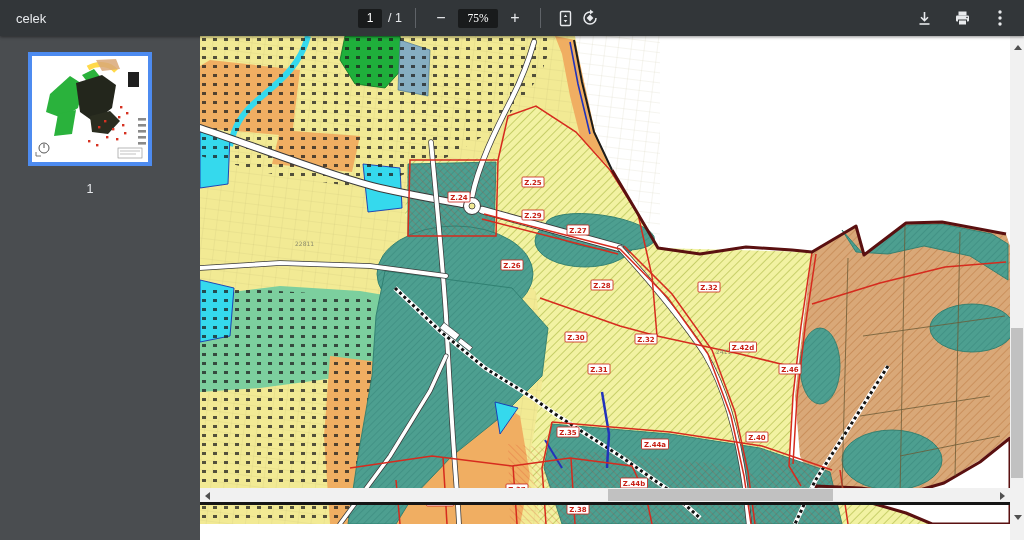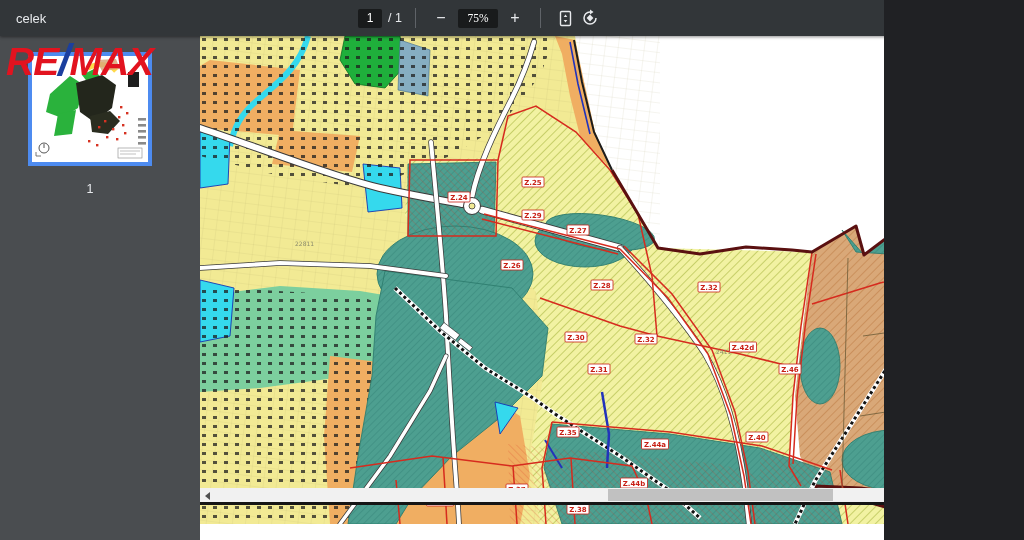--- a/index.html
+++ b/index.html
@@ -1,16 +1,16 @@
 <!DOCTYPE html>
 <html style="--toolbar_bg: #323639; --toolbar_text: #e8eaed; --chip_bg: #191b1c; --sidebar_bg: #4a4d50; --accent_blue_border: #4d8bf0; --logo_red: #e2131f; --logo_blue: #1b3f9e; --map_red: #d62b1e; --map_maroon: #5a1010; --ag_base: #f2f2a2; --ag_hatch: #a3b23a; --teal_base: #4d9f90; --teal_hatch: #37857a; --tan_base: #d9a878; --tan_hatch: #c08048; --town_yellow: #f2ea94; --mint: #7ccf9e; --orange: #f0ae62; --forest: #1faf3b; --water: #35d9ed; --navy: #2233bb; --scroll_track: #f1f1f1; --scroll_thumb: #c1c1c1; --scroll_arrow: #505050;"><head>
 <meta charset="utf-8">
 <style>
   html,body{margin:0;padding:0;background:#202124;font-family:"Liberation Sans",sans-serif;}
-  .app{position:relative;width:884px;height:540px;overflow:hidden;background:#fff;}
+  .app{position:relative;width:1024px;height:540px;overflow:hidden;background:#fff;}
 
   
   .toolbar{position:absolute;left:0;top:0;width:1024px;height:36px;background:var(--toolbar_bg);
            box-shadow:0 1px 3px rgba(0,0,0,.45);z-index:30;}
   .tb-left{position:absolute;left:16px;top:0;height:36px;display:flex;align-items:center;
            color:var(--toolbar_text);font-size:13px;}
   .tb-center{position:absolute;left:358px;top:0;height:36px;display:flex;align-items:center;color:var(--toolbar_text);}
   .tb-right{position:absolute;right:12px;top:0;height:36px;display:flex;align-items:center;gap:14px;}
   .page-box{width:24px;height:19px;background:var(--chip_bg);border:none;border-radius:2px;
             color:#fff;font-size:12px;text-align:center;font-family:"Liberation Sans",sans-serif;padding:0;}
@@ -191,21 +191,20 @@
         <line x1="88" y1="95" x2="108" y2="95" stroke="#999" stroke-width=".6"></line>
         <line x1="88" y1="98" x2="104" y2="98" stroke="#999" stroke-width=".6"></line>
         <circle cx="12" cy="92" r="5" fill="none" stroke="#555" stroke-width="1"></circle>
         <line x1="12" y1="88" x2="12" y2="92" stroke="#555" stroke-width="1"></line>
         <path d="M4,100 h5 M4,100 v-4" stroke="#555" stroke-width=".8" fill="none"></path>
       </svg>
     </div>
     <div class="thumb-num">1</div>
   </div>
 
-  <div class="logo"><span class="red">RE</span><span class="blue">/</span><span class="red">MAX</span></div>
 
   <div class="viewer">
 
     <svg class="map" width="810" height="488" viewBox="0 0 810 488">
       <defs>
         <pattern id="pAg" width="6" height="6" patternUnits="userSpaceOnUse" patternTransform="rotate(45)">
           <rect class="ag-base" width="6" height="6"></rect>
             <line class="ag-line" x1="0" y1="0" x2="0" y2="6"></line>
         </pattern>
         <pattern id="pTeal" width="5" height="5" patternUnits="userSpaceOnUse" patternTransform="rotate(45)">

